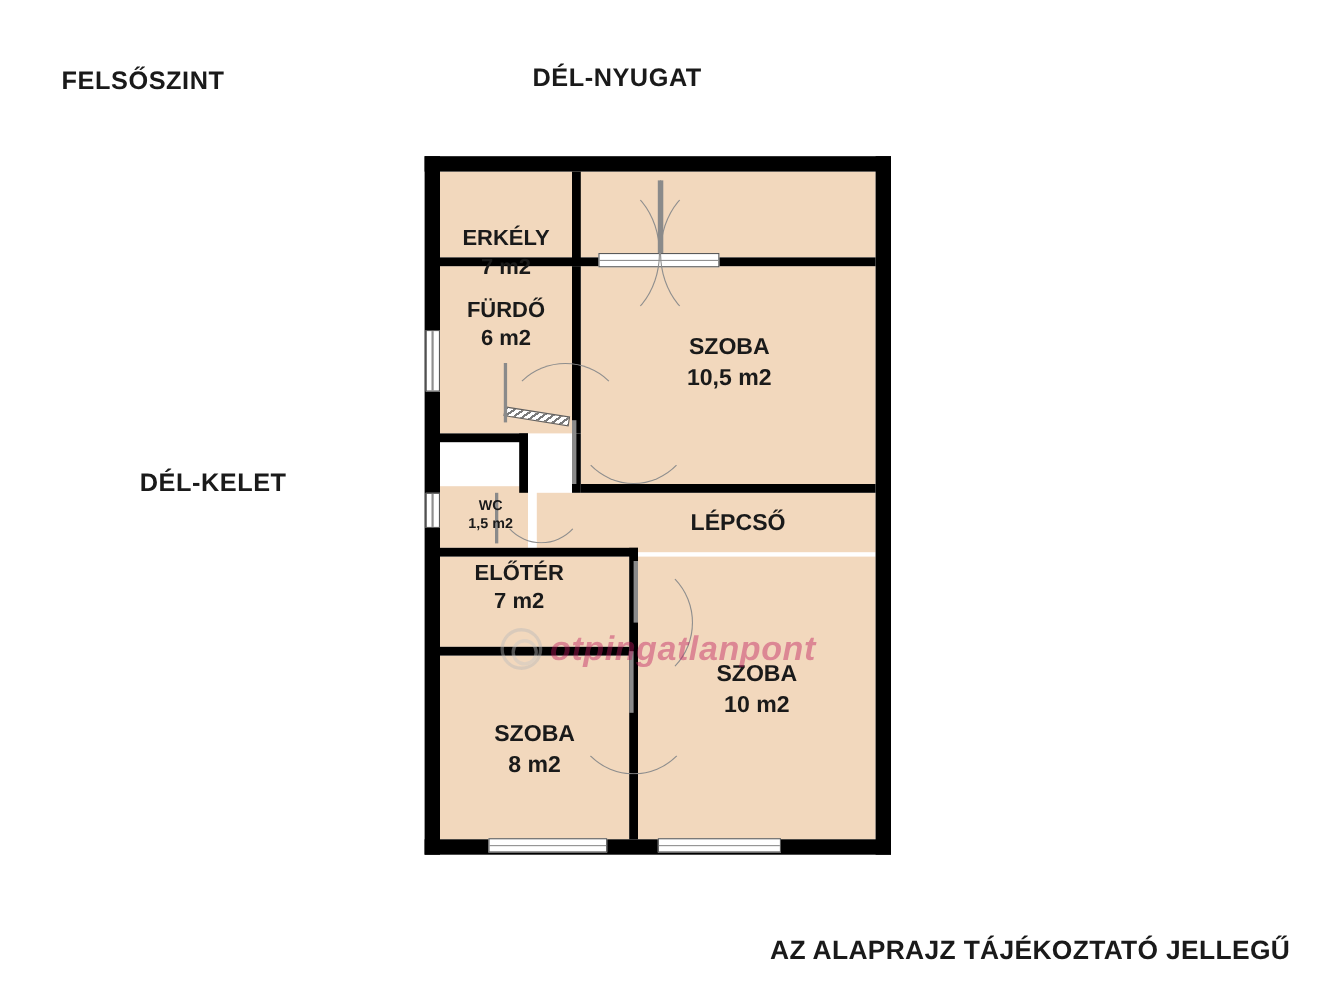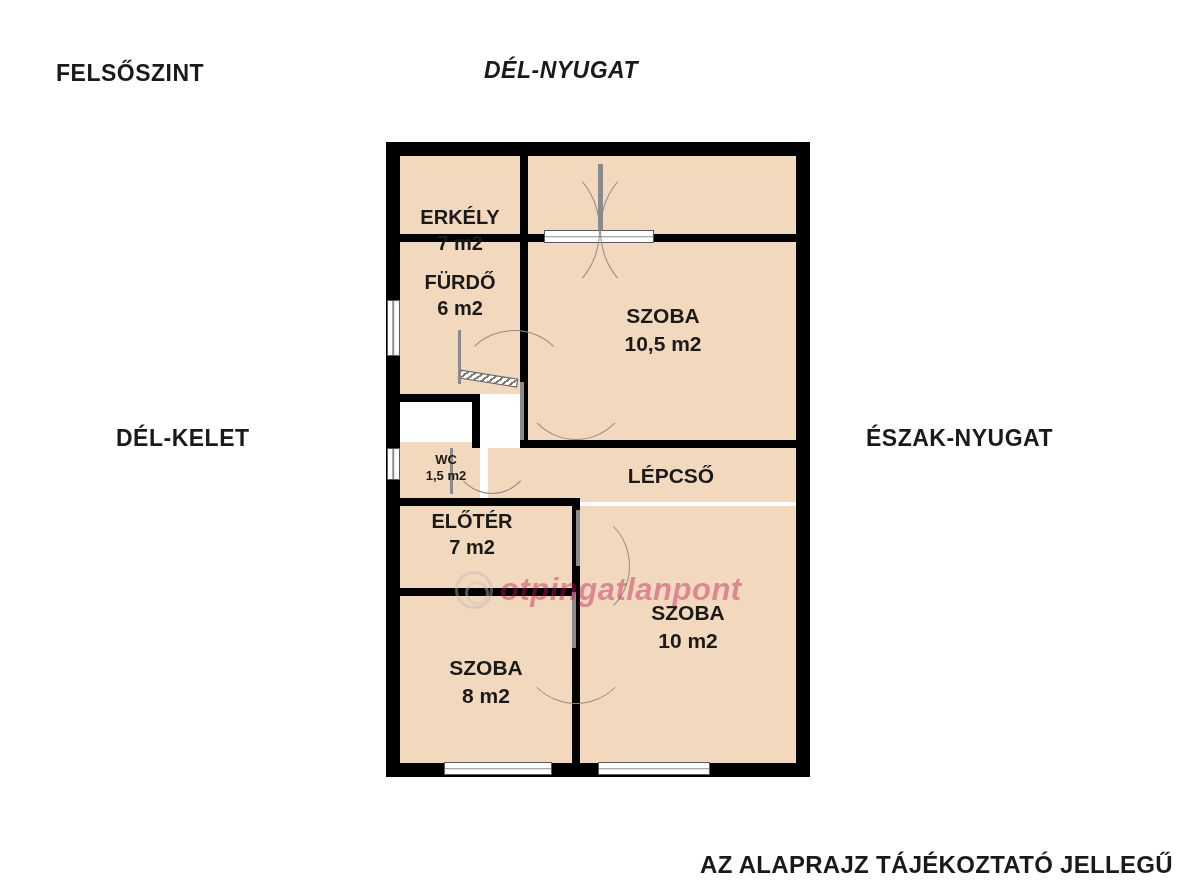--- a/index.html
+++ b/index.html
@@ -22,22 +22,22 @@
   }
 
   
   .label {
     position: absolute;
     font-weight: bold;
     color: #1a1a1a;
     white-space: nowrap;
   }
   #lbl-floor   { left: 56px;  top: 60px;  font-size: 23px; letter-spacing: .5px; }
-  #lbl-sw      { left: 484px; top: 57px;  font-size: 23px; letter-spacing: .5px; font-style: italic; }
-  #lbl-se      { left: 116px; top: 425px; font-size: 23px; letter-spacing: .5px; }
+  #lbl-sw      { left: 484px; top: 57px;  font-size: 23px; letter-spacing: .5px; }
+  #lbl-se      { left: 127px; top: 425px; font-size: 23px; letter-spacing: .5px; }
   #lbl-nw      { left: 866px; top: 425px; font-size: 23px; letter-spacing: .5px; }
   #lbl-ne      { left: 487px; top: 800px; font-size: 23px; letter-spacing: .5px; }
   #lbl-note    { left: 700px; top: 851px; font-size: 24px; letter-spacing: .3px; }
 
   
   .plan {
     position: absolute;
     left: 386px;
     top: 142px;
     width: 424px;
@@ -154,21 +154,20 @@
   }
 </style>
 </head>
 <body>
 
 <div class="canvas">
 
   <div class="label" id="lbl-floor">FELSŐSZINT</div>
   <div class="label" id="lbl-sw">DÉL-NYUGAT</div>
   <div class="label" id="lbl-se">DÉL-KELET</div>
-  <div class="label" id="lbl-nw">ÉSZAK-NYUGAT</div>
   <div class="label" id="lbl-note">AZ ALAPRAJZ TÁJÉKOZTATÓ JELLEGŰ</div>
 
   <div class="plan">
 
     <div class="room-fill" style="left:14px; top:14px; width:396px; height:78px;"></div>
 
     <div class="room-fill" style="left:14px; top:100px; width:120px; height:152px;"></div>
 
     <div class="room-fill" style="left:142px; top:100px; width:268px; height:198px;"></div>
 

